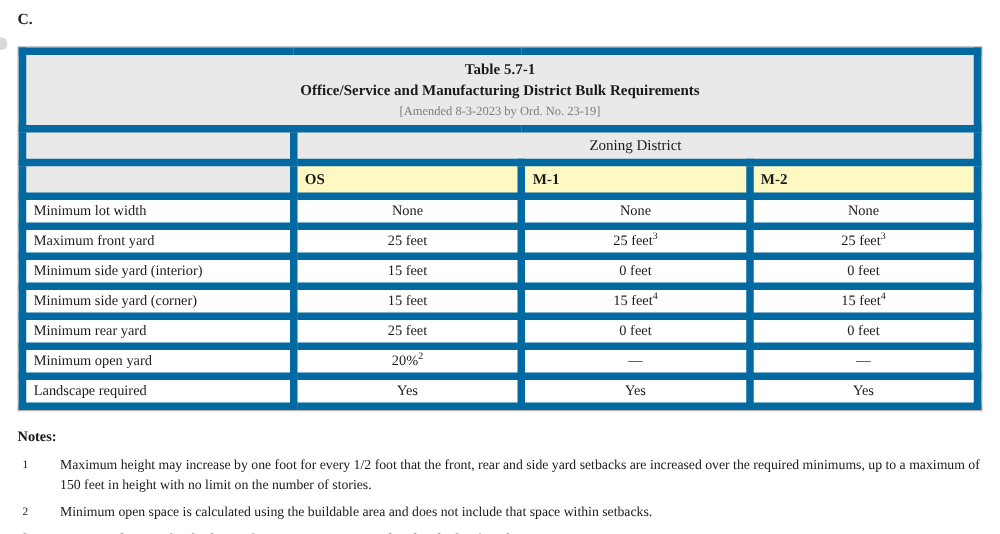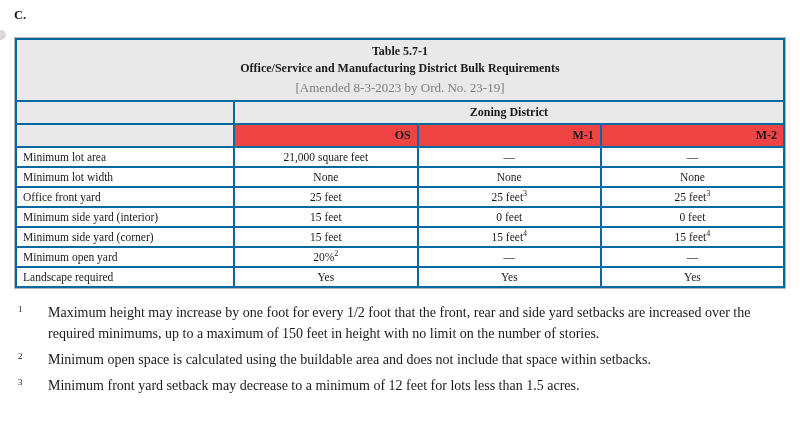--- a/index.html
+++ b/index.html
@@ -58,56 +58,56 @@
     margin: 12px 14px 0 14px;
     border: 1px solid #b6b6b6;
     background: #ffffff;
   }
   table.bulk {
     border-collapse: collapse;
     width: 100%;
     font-size: 11.5px;
   }
   table.bulk td, table.bulk th {
-    border: 2px solid #0369a1;
+    border: 6px solid #0369a1;
     padding: 3px 6px;
     vertical-align: middle;
   }
   .title-cell {
     background: #e9e9e9;
     text-align: center;
     border: 1px solid #b6b6b6;
     padding: 8px 6px 7px 6px;
   }
   .title-line1 {
     font-weight: bold;
     font-size: 12px;
     line-height: 1.45;
   }
   .title-line2 {
     font-weight: bold;
     font-size: 12px;
     line-height: 1.45;
   }
   .title-amend {
-    font-size: 13px;
+    font-size: 10px;
     color: #7d7d7d;
     line-height: 1.5;
     text-align: center;
   }
   .zoning-head {
     background: #e9e9e9;
     text-align: center;
-    font-weight: bold;
+    font-weight: normal;
     font-size: 12px;
     padding: 4px 6px;
   }
   .district-head {
-    background: #ef4444;
-    text-align: right;
+    background: #fef9c3;
+    text-align: left;
     font-weight: bold;
     font-size: 12px;
     padding: 4px 6px;
   }
   .blank-head {
     background: #e9e9e9;
     border-right: 1px solid #b6b6b6;
   }
   .row-label {
     text-align: left;
@@ -142,21 +142,21 @@
   .note-num {
     flex: 0 0 34px;
     width: 34px;
     font-size: 9px;
     padding-top: 1px;
     padding-left: 4px;
     box-sizing: border-box;
   }
   .note-text {
     flex: 1;
-    font-size: 14px;
+    font-size: 11px;
   }
 </style>
 </head>
 <body>
 
 <div class="page">
 
   <div class="edge-dot"></div>
 
   <div class="intro">
@@ -177,75 +177,76 @@
           <td class="blank-head"></td>
           <td class="zoning-head" colspan="3">Zoning District</td>
         </tr>
         <tr>
           <td class="blank-head"></td>
           <td class="district-head">OS</td>
           <td class="district-head">M-1</td>
           <td class="district-head">M-2</td>
         </tr>
 
-        <tr>
-          <td class="row-label">Minimum lot area</td>
-          <td class="val">21,000 square feet</td>
-          <td class="val">—</td>
-          <td class="val">—</td>
-        </tr>
 
         <tr>
           <td class="row-label">Minimum lot width</td>
           <td class="val">None</td>
           <td class="val">None</td>
           <td class="val">None</td>
         </tr>
 
 
         <tr>
-          <td class="row-label">Office front yard</td>
+          <td class="row-label">Maximum front yard</td>
           <td class="val">25 feet</td>
           <td class="val"><span>25 feet</span><sup>3</sup></td>
           <td class="val"><span>25 feet</span><sup>3</sup></td>
         </tr>
 
         <tr>
           <td class="row-label">Minimum side yard (interior)</td>
           <td class="val">15 feet</td>
           <td class="val">0 feet</td>
           <td class="val">0 feet</td>
         </tr>
 
         <tr>
           <td class="row-label">Minimum side yard (corner)</td>
           <td class="val">15 feet</td>
           <td class="val"><span>15 feet</span><sup>4</sup></td>
           <td class="val"><span>15 feet</span><sup>4</sup></td>
         </tr>
 
+        <tr>
+          <td class="row-label">Minimum rear yard</td>
+          <td class="val">25 feet</td>
+          <td class="val">0 feet</td>
+          <td class="val">0 feet</td>
+        </tr>
 
         <tr>
           <td class="row-label">Minimum open yard</td>
           <td class="val"><span>20%</span><sup>2</sup></td>
           <td class="val">—</td>
           <td class="val">—</td>
         </tr>
 
         <tr>
           <td class="row-label">Landscape required</td>
           <td class="val">Yes</td>
           <td class="val">Yes</td>
           <td class="val">Yes</td>
         </tr>
       </tbody>
     </table>
   </div>
 
   <div class="notes">
+    <div class="notes-title">Notes:</div>
 
     <div class="note">
       <div class="note-num">1</div>
       <div class="note-text">Maximum height may increase by one foot for every 1/2 foot that the front, rear and side yard setbacks are increased over the required minimums, up to a maximum of 150 feet in height with no limit on the number of stories.</div>
     </div>
     <div class="note">
       <div class="note-num">2</div>
       <div class="note-text">Minimum open space is calculated using the buildable area and does not include that space within setbacks.</div>
     </div>
     <div class="note">

